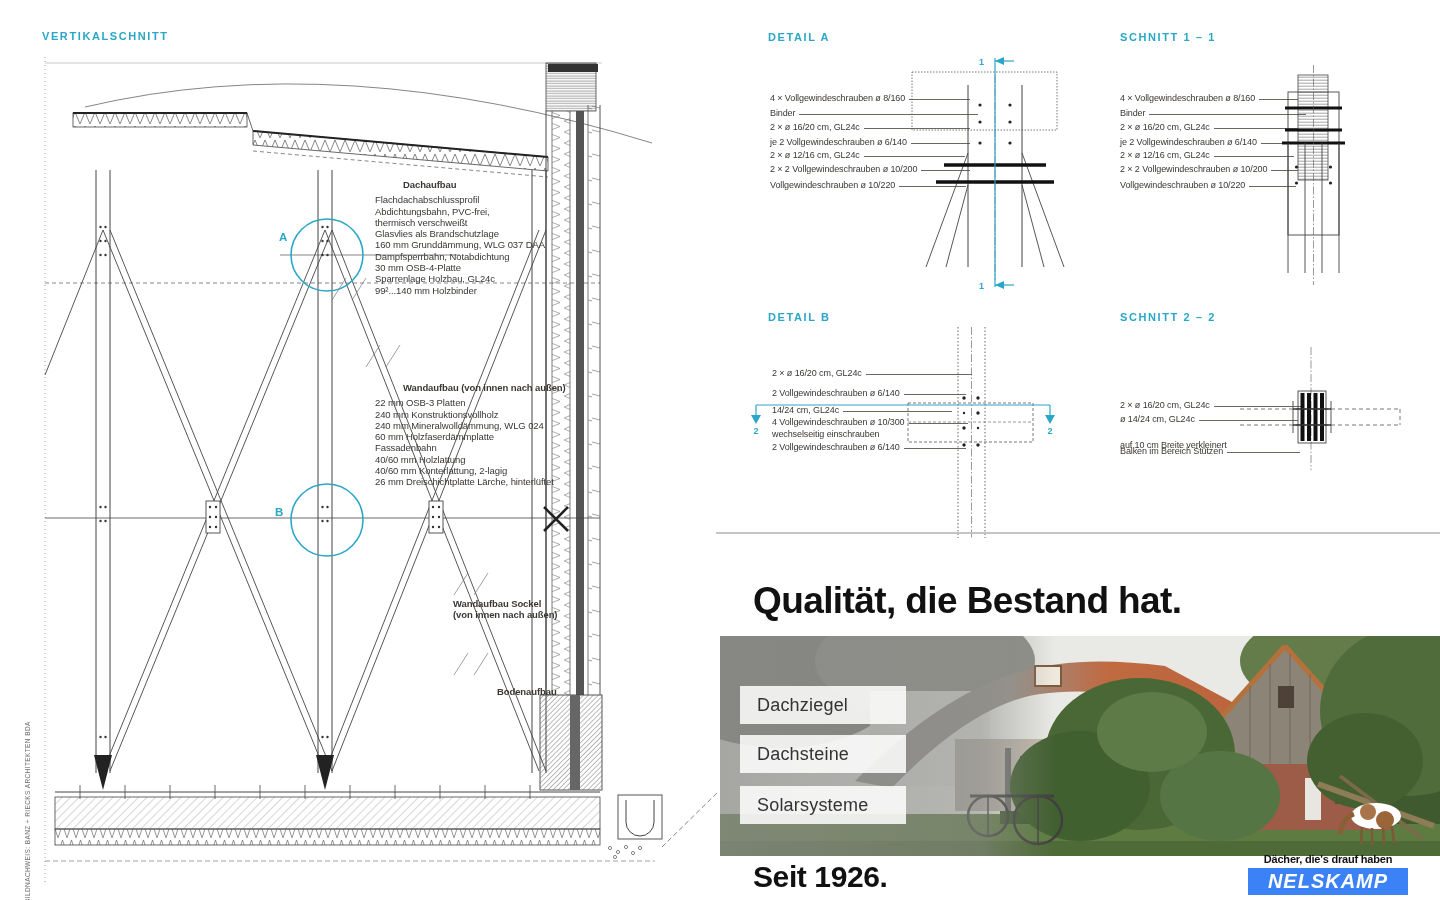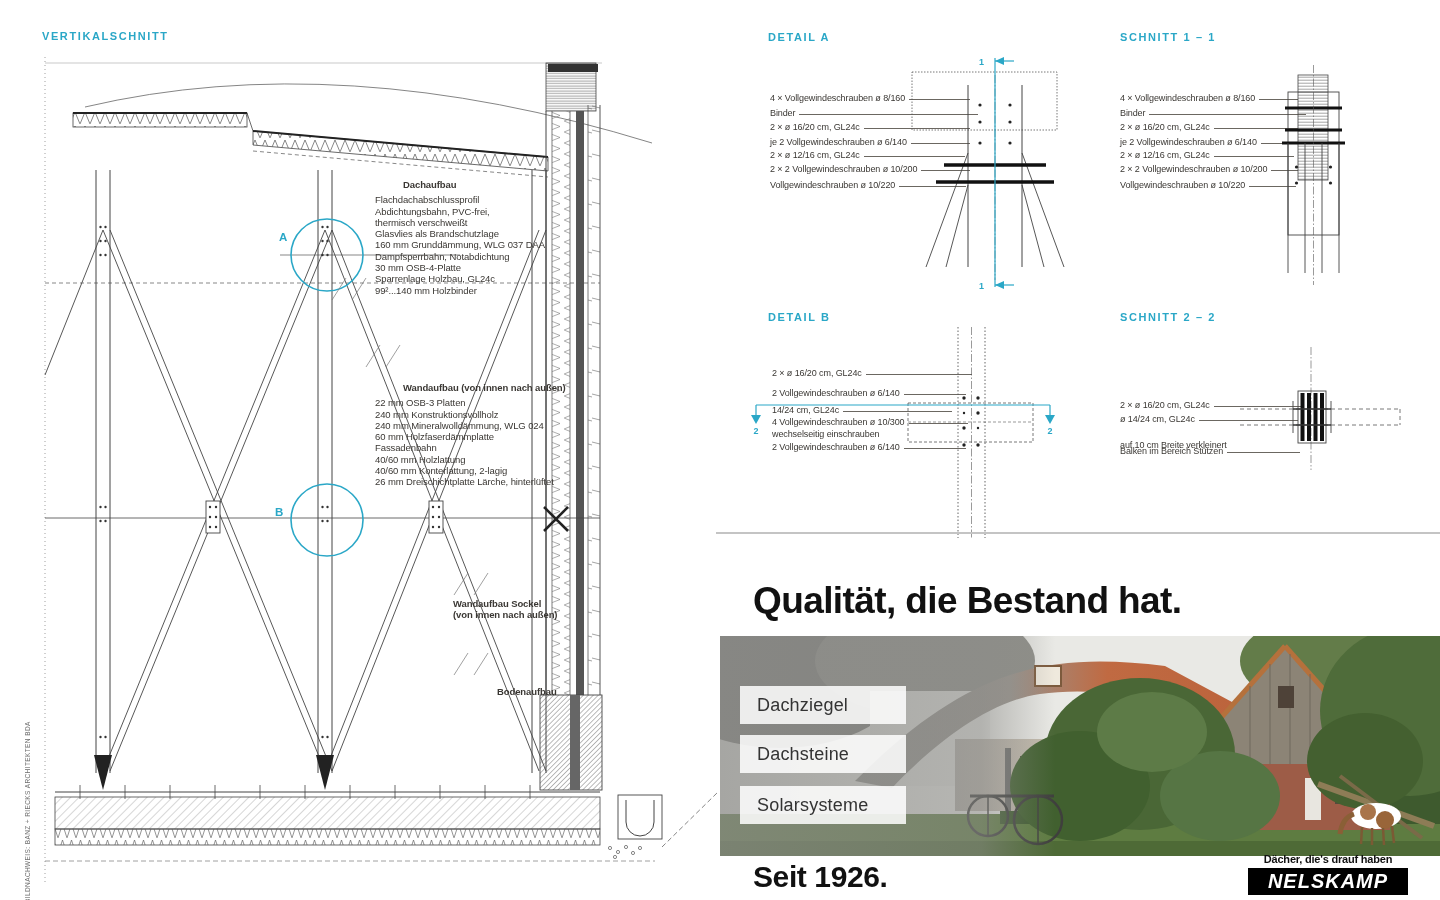--- a/index.html
+++ b/index.html
@@ -31,21 +31,21 @@
   .since{font-size:30px;font-weight:bold;color:#111;letter-spacing:-0.4px;}
   .product-bar{
     position:absolute;left:740px;width:166px;height:38px;
     background:rgba(255,255,255,0.85);
     display:flex;align-items:center;padding-left:17px;box-sizing:border-box;
     font-size:18px;color:#333;letter-spacing:0.2px;
   }
   .logo-wrap{width:160px;text-align:center;}
   .logo-tagline{font-size:11px;font-weight:bold;color:#111;white-space:nowrap;letter-spacing:-0.2px;}
   .logo-box{
-    margin-top:3px;background:#000000;height:27px;
+    margin-top:3px;background:#3b82f6;height:27px;
     display:flex;align-items:center;justify-content:center;
   }
   .logo-name{
     color:#fff;font-weight:bold;font-style:italic;font-size:20px;letter-spacing:1px;
   }
   .credit{
     font-size:6.5px;color:#6d6d6d;letter-spacing:0.4px;
     writing-mode:vertical-rl;transform:rotate(180deg);white-space:nowrap;
   }
   svg{display:block;}

